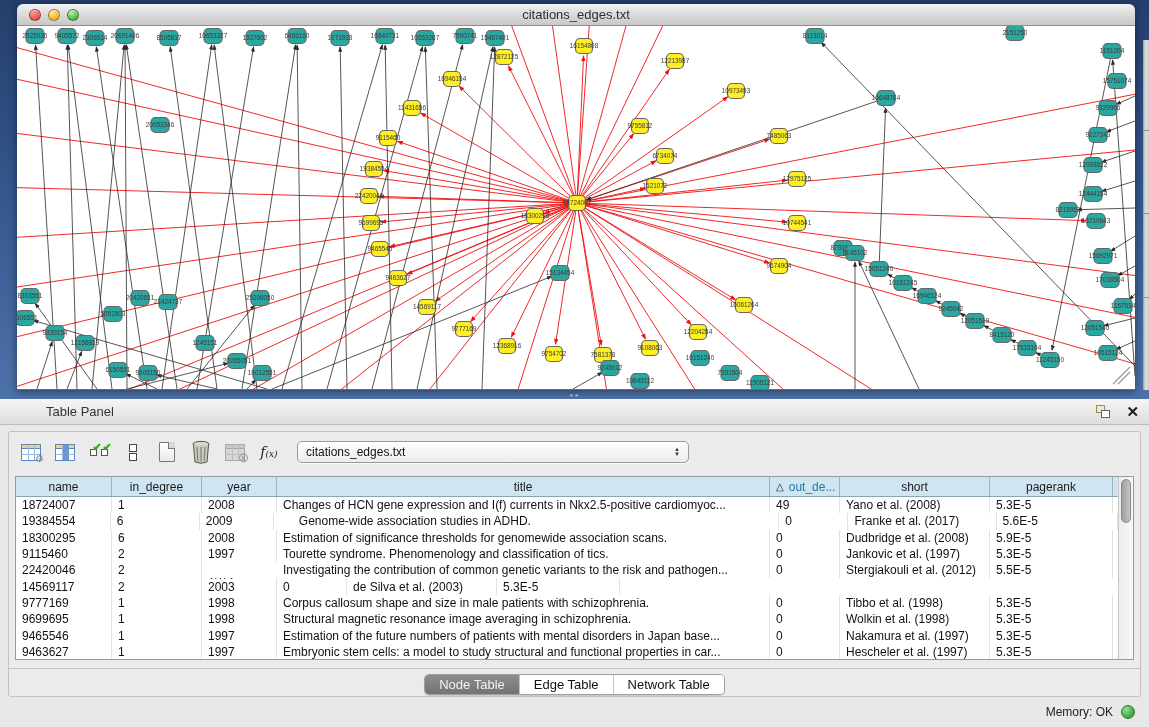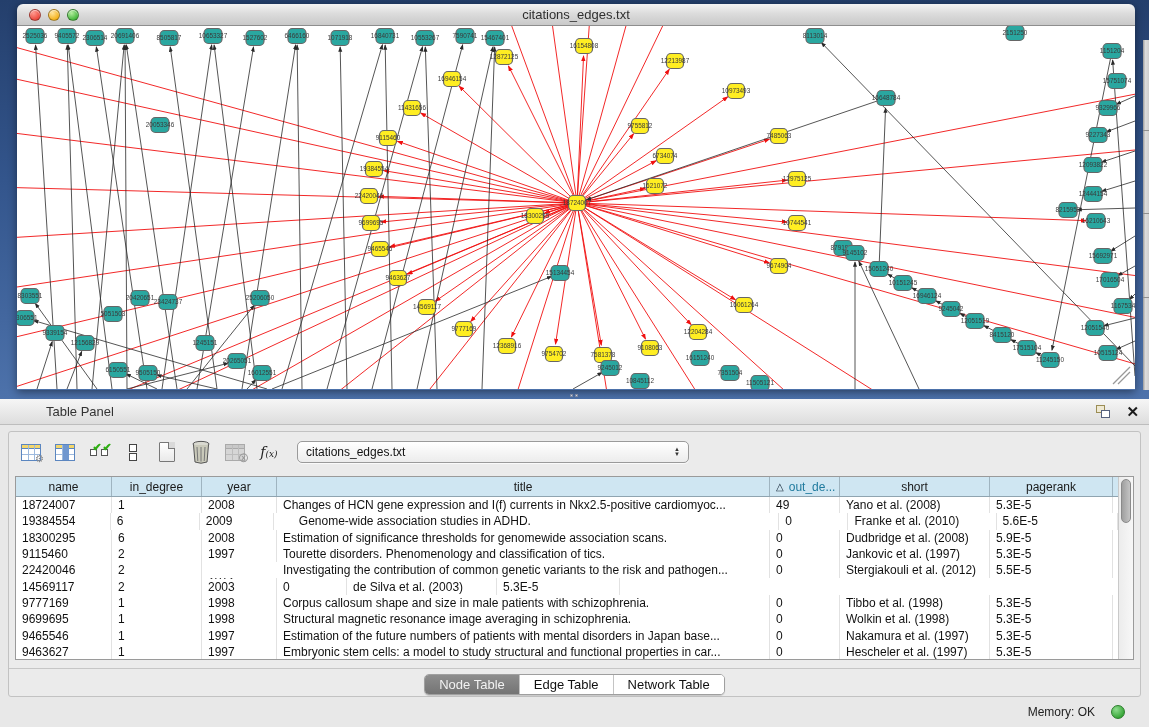--- a/index.html
+++ b/index.html
@@ -99,21 +99,21 @@
   #tabs-row { position:absolute; left:0; right:0; top:236px; height:34px; border-top:1px solid #c6c6c6;
     display:flex; align-items:flex-start; justify-content:center; padding-top:5px; }
   #seg { display:flex; border:1px solid #9f9f9f; border-radius:5px; overflow:hidden;
     background:#fff; box-shadow:0 1px 1px rgba(0,0,0,.15); }
   .seg-btn { font-size:13px; padding:2px 14px; color:#111; background:#fff; border-right:1px solid #c4c4c4; cursor:pointer; }
   .seg-btn:last-child { border-right:none; }
   .seg-btn.active { background:linear-gradient(180deg,#8d8d8d,#747474); color:#f2f2f2; }
 
   
   #status-bar { position:absolute; left:0; right:0; bottom:0; height:30px; display:flex;
-    align-items:center; justify-content:flex-end; padding-right:24px; gap:16px; }
+    align-items:center; justify-content:flex-end; padding-right:14px; gap:8px; }
   #memory-label { font-size:12px; color:#222; }
   #memory-dot { width:14px; height:14px; border-radius:50%; border:1px solid #2c7d2c;
     background:radial-gradient(circle at 35% 30%,#8fdd8f,#35a435 75%); }
 </style>
 </head>
 <body>
 
 <div id="desktop">
   <div id="net-window">
     <div id="net-titlebar">
@@ -708,37 +708,37 @@
               <div class="td" style="width: 70px;">49</div>
               <div class="td" style="width: 150px;">Yano et al. (2008)</div>
               <div class="td" style="width: 123px;">5.3E-5</div>
             </div>
             <div class="tr">
               <div class="td" style="width: 96px;">19384554</div>
               <div class="td" style="width: 90px;">6</div>
               <div class="td" style="width: 75px;">2009</div>
               <div class="td" style="width: 493px; margin-left: 19px;">Genome-wide association studies in ADHD.</div>
               <div class="td" style="width: 70px;">0</div>
-              <div class="td" style="width: 150px;">Franke et al. (2010)</div>
+              <div class="td" style="width: 150px;">Franke et al. (2017)</div>
               <div class="td" style="width: 123px;">5.6E-5</div>
             </div>
             <div class="tr">
               <div class="td" style="width: 96px;">18300295</div>
               <div class="td" style="width: 90px;">6</div>
               <div class="td" style="width: 75px;">2008</div>
               <div class="td" style="width: 493px;">Estimation of significance thresholds for genomewide association scans.</div>
               <div class="td" style="width: 70px;">0</div>
               <div class="td" style="width: 150px;">Dudbridge et al. (2008)</div>
               <div class="td" style="width: 123px;">5.9E-5</div>
             </div>
             <div class="tr">
               <div class="td" style="width: 96px;">9115460</div>
               <div class="td" style="width: 90px;">2</div>
               <div class="td" style="width: 75px;">1997</div>
-              <div class="td" style="width: 493px;">Tourette disorders. Phenomenology and classification of tics.</div>
+              <div class="td" style="width: 493px;">Tourette syndrome. Phenomenology and classification of tics.</div>
               <div class="td" style="width: 70px;">0</div>
               <div class="td" style="width: 150px;">Jankovic et al. (1997)</div>
               <div class="td" style="width: 123px;">5.3E-5</div>
             </div>
             <div class="tr">
               <div class="td" style="width: 96px;">22420046</div>
               <div class="td" style="width: 90px;">2</div>
               <div class="td" style="width: 75px; margin-top: 16px;">2012</div>
               <div class="td" style="width: 493px;">Investigating the contribution of common genetic variants to the risk and pathogen...</div>
               <div class="td" style="width: 70px;">0</div>

